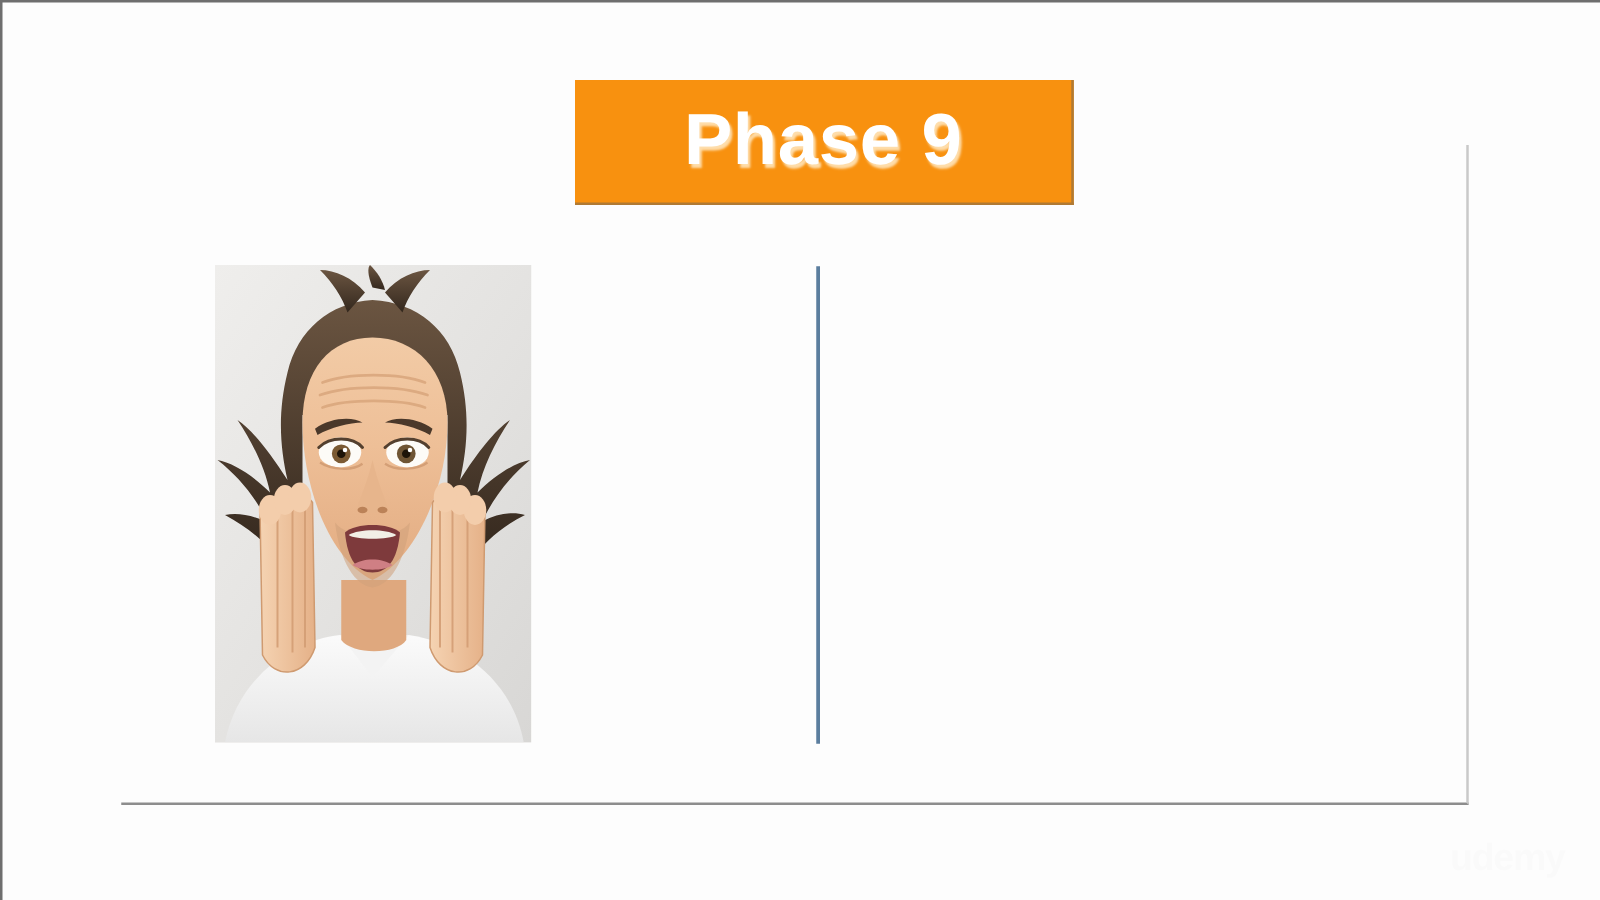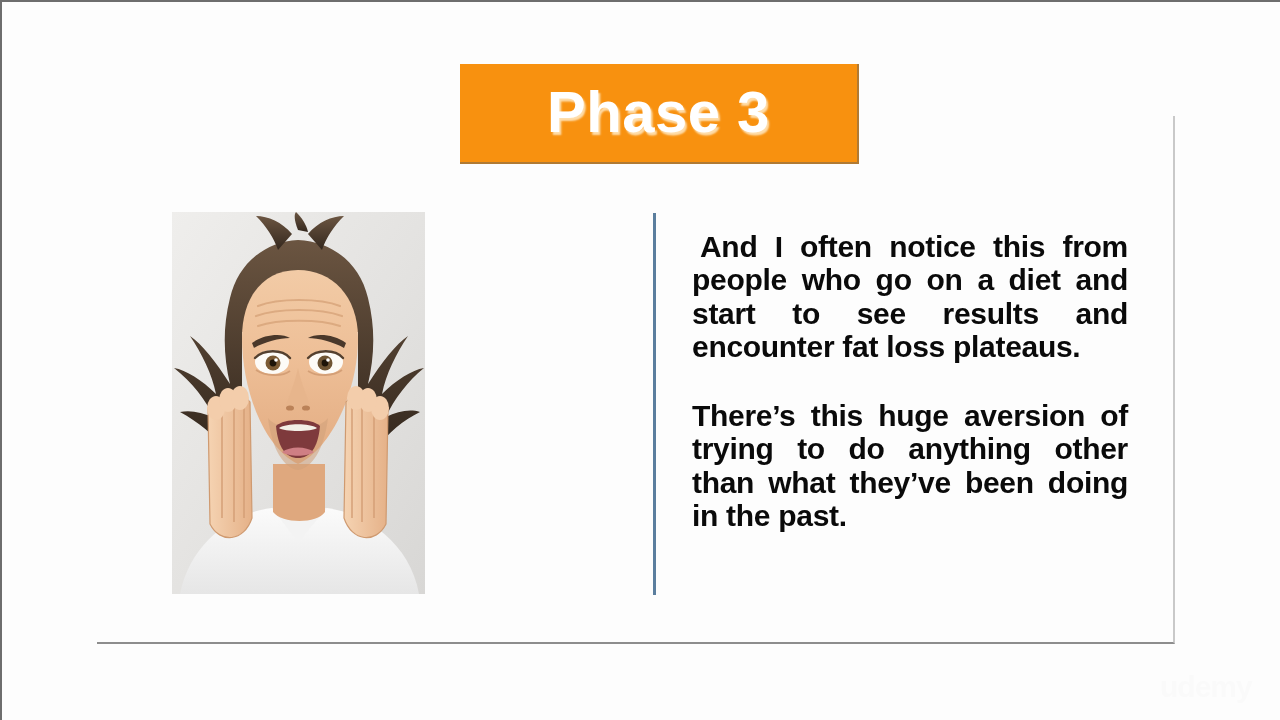--- a/index.html
+++ b/index.html
@@ -129,21 +129,21 @@
   }
 </style>
 </head>
 <body>
 
 <div id="slide">
 
   <div id="content-frame"></div>
 
   <div id="title-banner">
-    <span id="title-text">Phase 3</span>
+    <span id="title-text">Phase 9</span>
   </div>
 
   <div id="photo-wrap">
     <svg class="photo-svg" viewBox="0 0 253 382" preserveAspectRatio="xMidYMid slice">
       <defs>
         <linearGradient id="bgGrad" x1="0" y1="0" x2="1" y2="1">
           <stop offset="0%" stop-color="#efeeec"></stop>
           <stop offset="55%" stop-color="#e3e2e0"></stop>
           <stop offset="100%" stop-color="#d8d7d5"></stop>
         </linearGradient>
@@ -234,21 +234,16 @@
         <ellipse cx="208" cy="196" rx="9" ry="12"></ellipse>
         <ellipse cx="196" cy="188" rx="9" ry="12"></ellipse>
         <ellipse cx="184" cy="186" rx="9" ry="12"></ellipse>
       </g>
     </svg>
   </div>
 
 
   <div id="divider"></div>
 
-  <div id="right-column">
-    <p class="body-para first">And I often notice this from people who go on a diet and start to see results and encounter fat loss plateaus.</p>
-    <div id="para-gap"></div>
-    <p class="body-para">There’s this huge aversion of trying to do anything other than what they’ve been doing in the past.</p>
-  </div>
 
   <div id="watermark">udemy</div>
 
 </div>
 
 </body></html>

